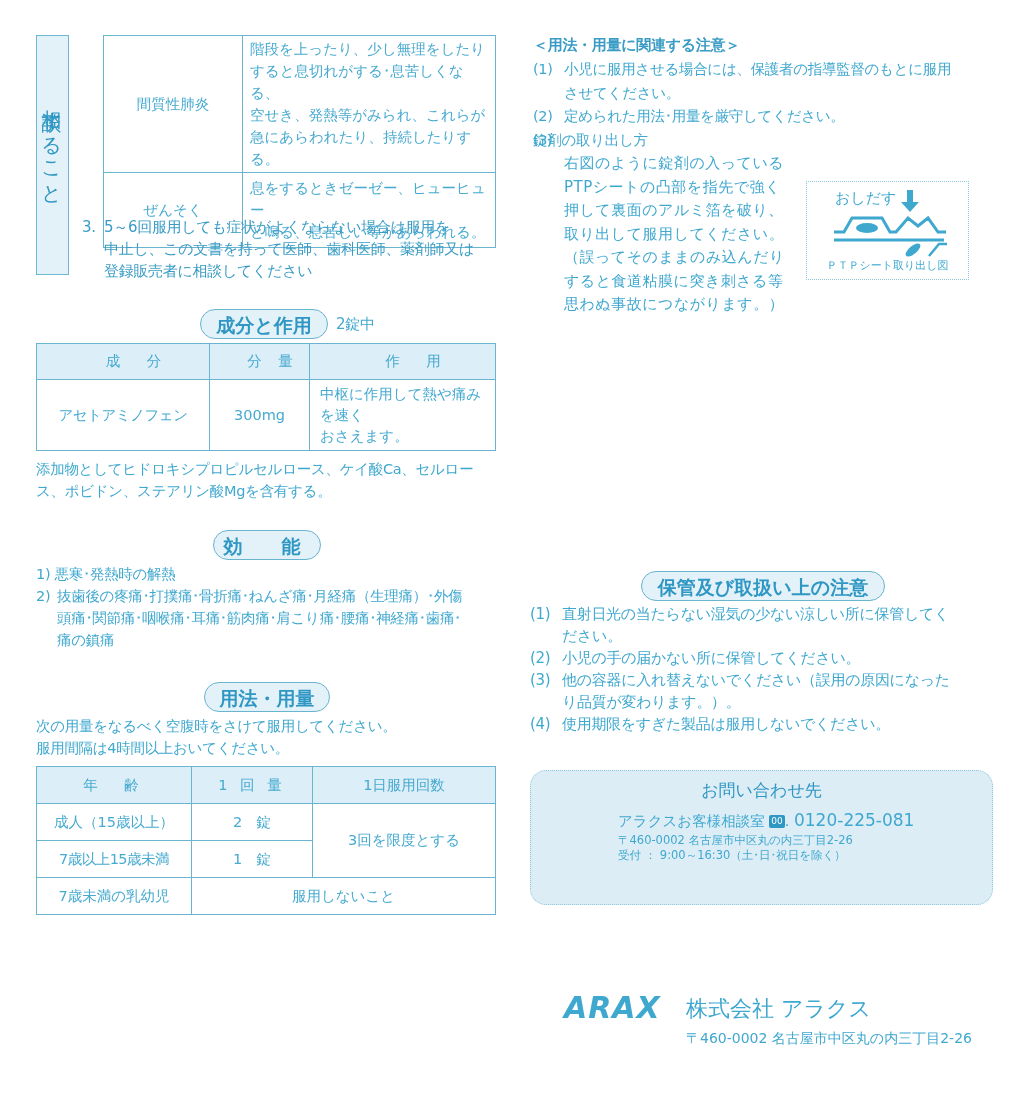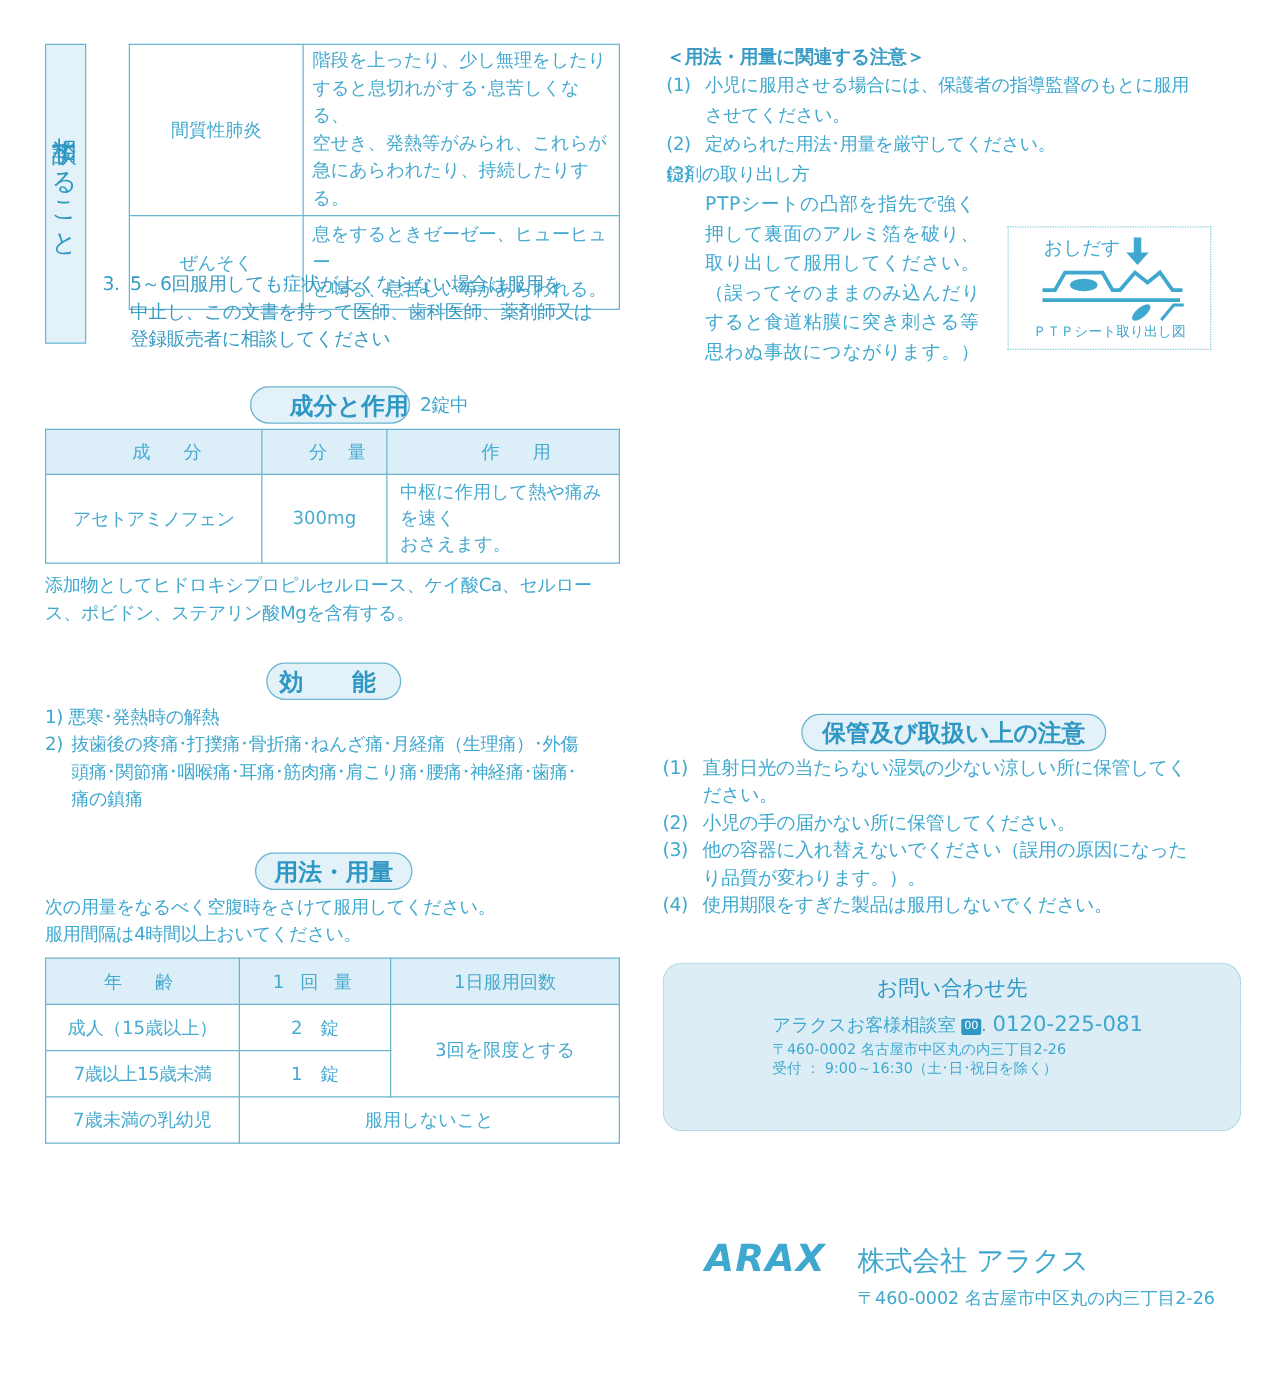--- a/index.html
+++ b/index.html
@@ -66,21 +66,21 @@
 
 <div class="abs txt dark" style="left:82px;top:216px;font-size:15px;">
   <span style="position:absolute;left:0;">3.</span>
   <div style="margin-left:22px;">
       <div>5～6回服用しても症状がよくならない場合は服用を</div>
       <div>中止し、この文書を持って医師、歯科医師、薬剤師又は</div>
       <div>登録販売者に相談してください</div>
     </div>
 </div>
 
-<div class="abs pill" style="left:200px;top:309px;width:128px;text-align:right;">成分と作用</div>
+<div class="abs pill" style="left:200px;top:309px;width:128px;">成分と作用</div>
 <div class="abs txt" style="left:336px;top:313px;font-size:15px;">2錠中</div>
 
 <table class="abs t2">
   <tbody>
       <tr>
     <th style="width:143px;">成　分</th>
     <th style="width:70px;">分 量</th>
     <th>作　用</th>
   </tr>
   <tr>
@@ -153,20 +153,21 @@
   <div style="position:relative;">
     <span style="position:absolute;left:0;">(2)</span>
     <div style="margin-left:31px;">定められた用法･用量を厳守してください。</div>
   </div>
   <div style="position:relative;">
     <span style="position:absolute;left:0;">(3)</span>
     <div style="">
         <div>錠剤の取り出し方</div>
       </div>
     <div style="margin-left:31px;font-size:15px;letter-spacing:0.5px;">
+      <div>右図のように錠剤の入っている</div>
         <div>PTPシートの凸部を指先で強く</div>
       <div>押して裏面のアルミ箔を破り、</div>
         <div>取り出して服用してください。</div>
       <div>（誤ってそのままのみ込んだり</div>
         <div>すると食道粘膜に突き刺さる等</div>
       <div>思わぬ事故につながります。）</div>
     </div>
   </div>
 </div>
 

